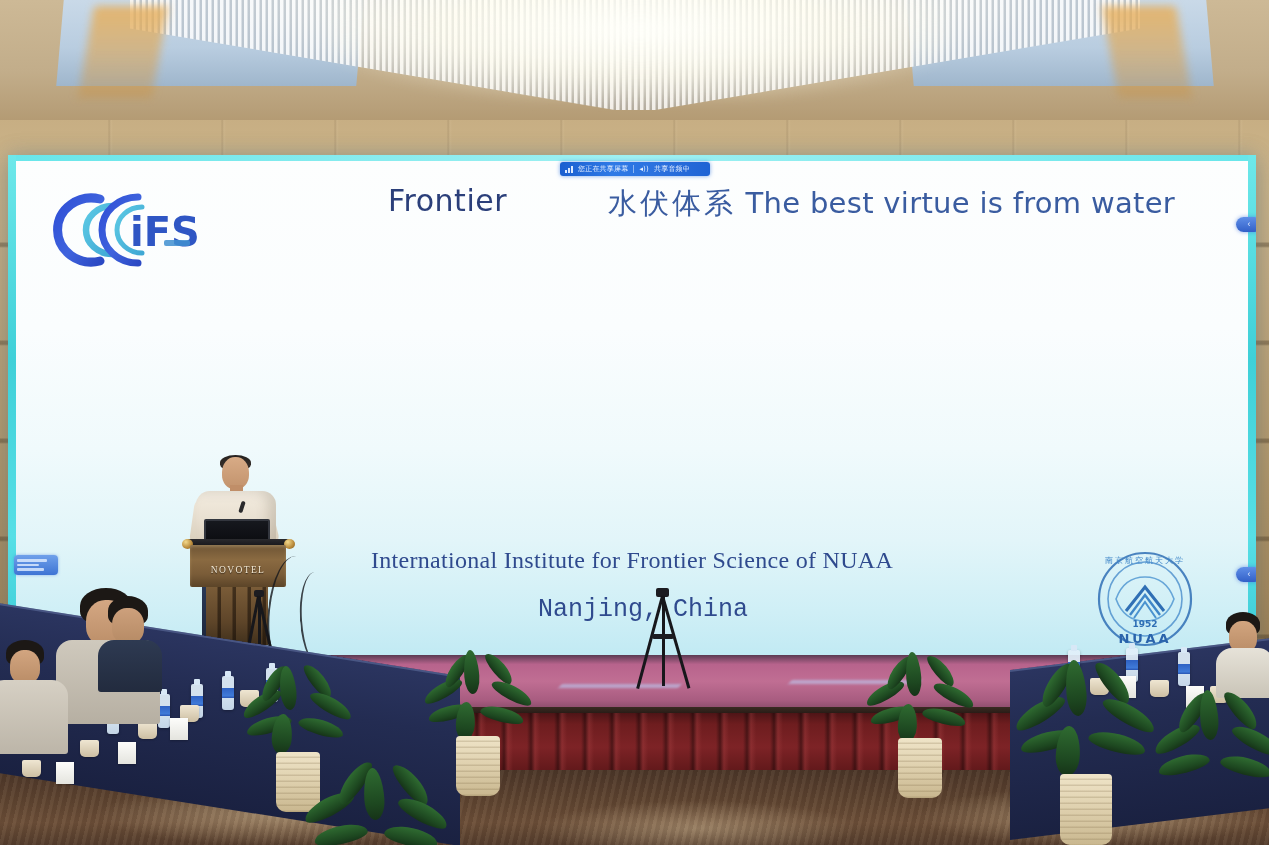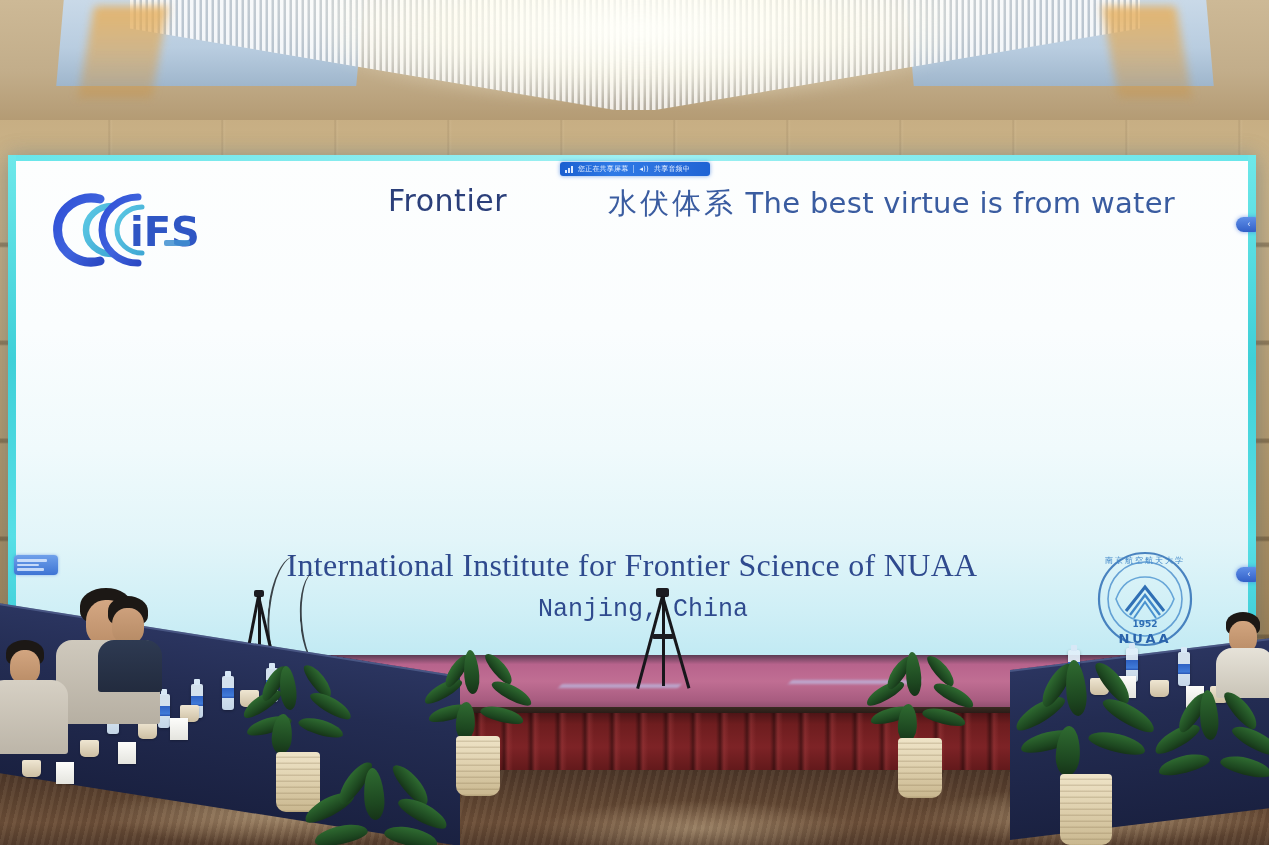--- a/index.html
+++ b/index.html
@@ -194,21 +194,21 @@
     position:absolute; left:0; top:340px; width:100%;
     text-align:center;
     font-family:"Liberation Serif","DejaVu Serif",serif;
     font-weight:700; font-size:25px; color:#2a3f96;
   }
   #author .cn { font-family:"DejaVu Sans",sans-serif; font-weight:500; }
   #affil {
     position:absolute; left:0; top:392px; width:100%;
     text-align:center;
     font-family:"Liberation Serif","DejaVu Serif",serif;
-    font-size:32px; color:#2f4a8e; letter-spacing:.3px;
+    font-size:24px; color:#2f4a8e; letter-spacing:.3px;
   }
   #city {
     position:absolute; left:11px; top:440px; width:100%;
     text-align:center;
     font-family:Liberation Mono, monospace;
     font-size:25px; color:#2f4a8e;
   }
 
   
   #nuaa-seal { position:absolute; left:1078px; top:392px; width:118px; height:108px; }
@@ -539,20 +539,39 @@
   <div class="stage-floor"></div>
   <div class="stage-streak" style="left:560px; top:684px; width:120px;"></div>
   <div class="stage-streak" style="left:790px; top:680px; width:130px;"></div>
   <div class="stage-streak" style="left:330px; top:686px; width:90px;"></div>
   <div class="stage-lip"></div>
   <div class="stage-skirt"></div>
   <div class="stage-skirt-pleats"></div>
   <div class="carpet"></div>
   <div class="carpet-grain"></div>
 
+  <div id="podium-group">
+    <div class="sp-hair"></div>
+    <div class="sp-head"></div>
+    <div class="sp-neck"></div>
+    <div class="sp-arm l"></div>
+    <div class="sp-arm r"></div>
+    <div class="sp-torso"></div>
+    <div class="sp-mic"></div>
+    <div class="sp-legs"></div>
+    <div class="pod-laptop"></div>
+    <div class="pod-trim"></div>
+    <div class="pod-orn l"></div>
+    <div class="pod-orn r"></div>
+    <div class="pod-body">
+      <div class="pod-label">NOVOTEL</div>
+    </div>
+    <div class="pod-base"></div>
+    <div class="pod-base-slats"></div>
+  </div>
 
   <div class="tripod" style="left:238px; top:590px; width:40px; height:72px;">
     <div class="head" style="left:16px; top:0; width:10px; height:7px;"></div>
     <div class="leg" style="left:19px; top:6px; height:62px; transform:rotate(11deg); transform-origin:top;"></div>
     <div class="leg" style="left:19px; top:6px; height:62px; transform:rotate(-13deg); transform-origin:top;"></div>
     <div class="leg" style="left:20px; top:6px; height:58px;"></div>
   </div>
 
   <div class="tripod" style="left:628px; top:588px; width:68px; height:106px;">
     <div class="head" style="left:28px; top:0; width:13px; height:9px;"></div>

